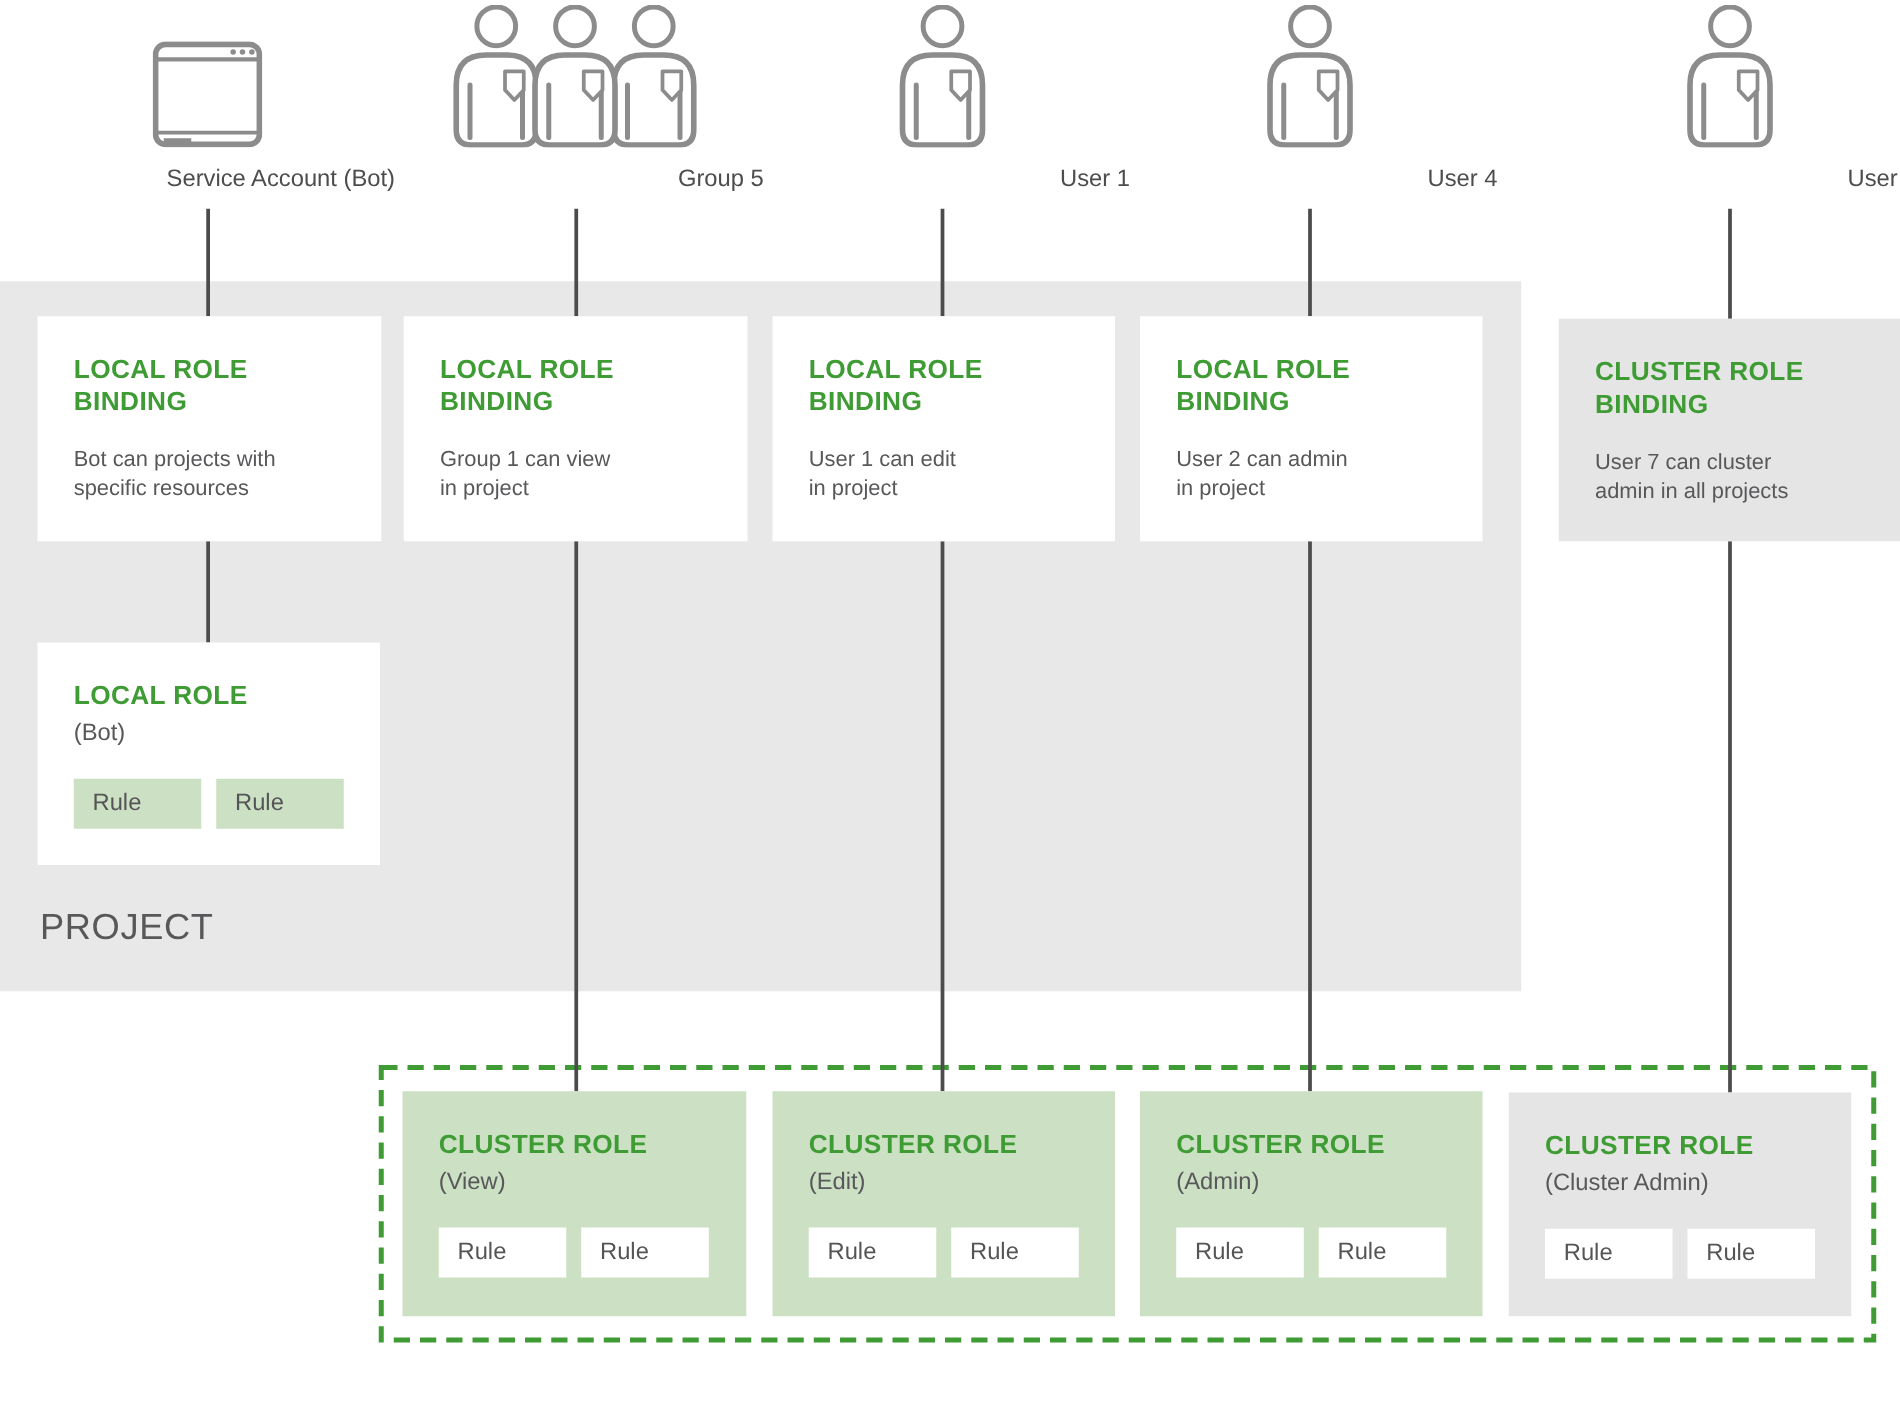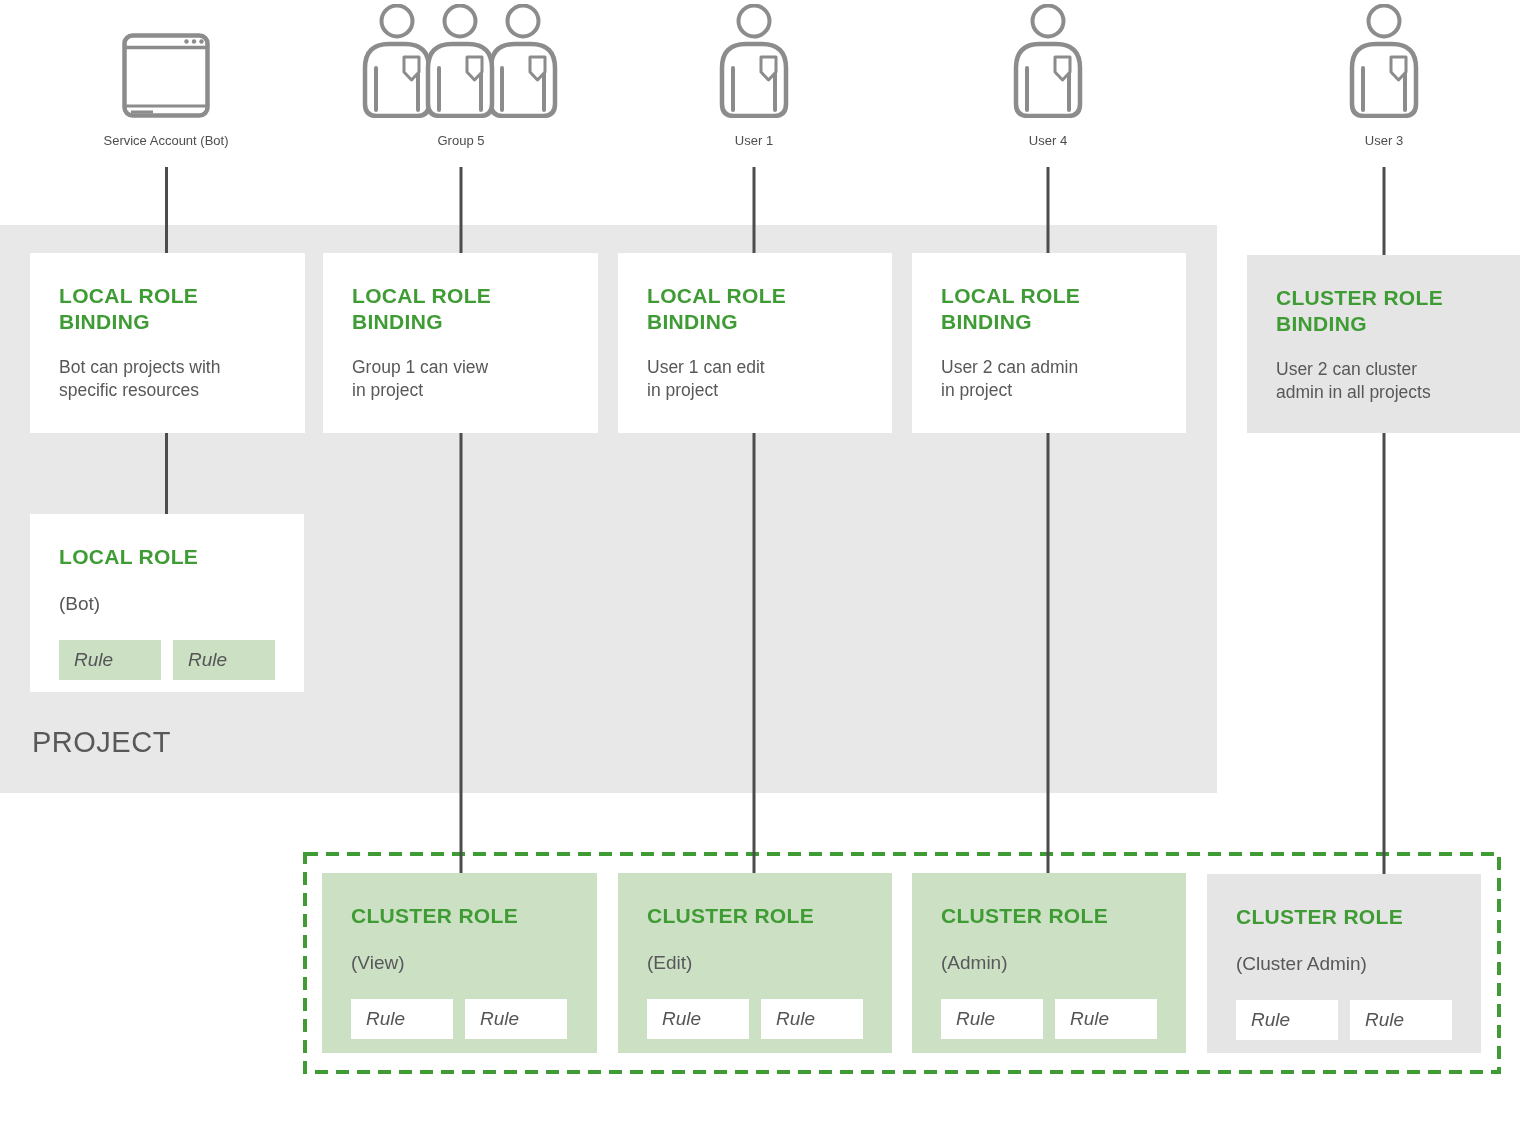--- a/index.html
+++ b/index.html
@@ -14,44 +14,44 @@
   }
   .project-label{
     position:absolute;left:32px;top:726px;z-index:2;
     font-size:29px;font-weight:normal;letter-spacing:0.5px;color:#58585b;
   }
   
   svg.connectors{position:absolute;left:0;top:0;z-index:1;}
   
   .entity-label{
     position:absolute;top:133px;width:300px;z-index:2;
-    text-align:center;font-size:13px;color:#4d4d4d;
+    text-align:right;font-size:19px;color:#4d4d4d;
   }
   
   .icon{position:absolute;z-index:2;}
   
   .box{
     position:absolute;z-index:2;box-sizing:border-box;
     padding:30px 10px 0 29px;
   }
   .box.white{background:#ffffff;}
   .box.gray{background:#e5e5e5;}
   .box.green{background:#cce0c4;}
   .box-title{
     font-size:21px;line-height:26px;font-weight:bold;color:#3f9c35;
     letter-spacing:0.3px;white-space:pre-line;
   }
   .box-desc{
     margin-top:21px;font-size:17.5px;line-height:23px;color:#58585b;
     white-space:pre-line;
   }
   .box-subtitle{
-    margin-top:22px;font-size:19px;line-height:24px;color:#58585b;
-  }
-  .rules{display:flex;gap:12px;margin-top:24px;font-style:italic;}
+    margin-top:5px;font-size:19px;line-height:24px;color:#58585b;
+  }
+  .rules{display:flex;gap:12px;margin-top:24px;}
   .rule-chip{
     width:102px;height:40px;line-height:40px;padding-left:15px;
     box-sizing:border-box;font-size:19px;color:#555557;
   }
   .rule-chip.green{background:#cce0c4;}
   .rule-chip.white{background:#ffffff;}
   
   .watermark{
     position:absolute;right:8px;top:1097px;z-index:2;
     font-size:22px;letter-spacing:0.5px;color:#cbcbcb;
@@ -152,21 +152,21 @@
   </div>
   <div class="box white" style="left:912px;top:253px;width:274px;height:180px">
     <div class="box-title">LOCAL ROLE
 BINDING</div>
     <div class="box-desc">User 2 can admin
 in project</div>
   </div>
   <div class="box gray" style="left:1247px;top:255px;width:273px;height:178px">
     <div class="box-title">CLUSTER ROLE
 BINDING</div>
-    <div class="box-desc">User 2 can cluster
+    <div class="box-desc">User 7 can cluster
 admin in all projects</div>
   </div>
 
   <div class="box white" style="left:30px;top:514px;width:274px;height:178px">
     <div class="box-title">LOCAL ROLE</div>
     <div class="box-subtitle">(Bot)</div>
     <div class="rules">
       <div class="rule-chip green">Rule</div>
       <div class="rule-chip green">Rule</div>
     </div>

